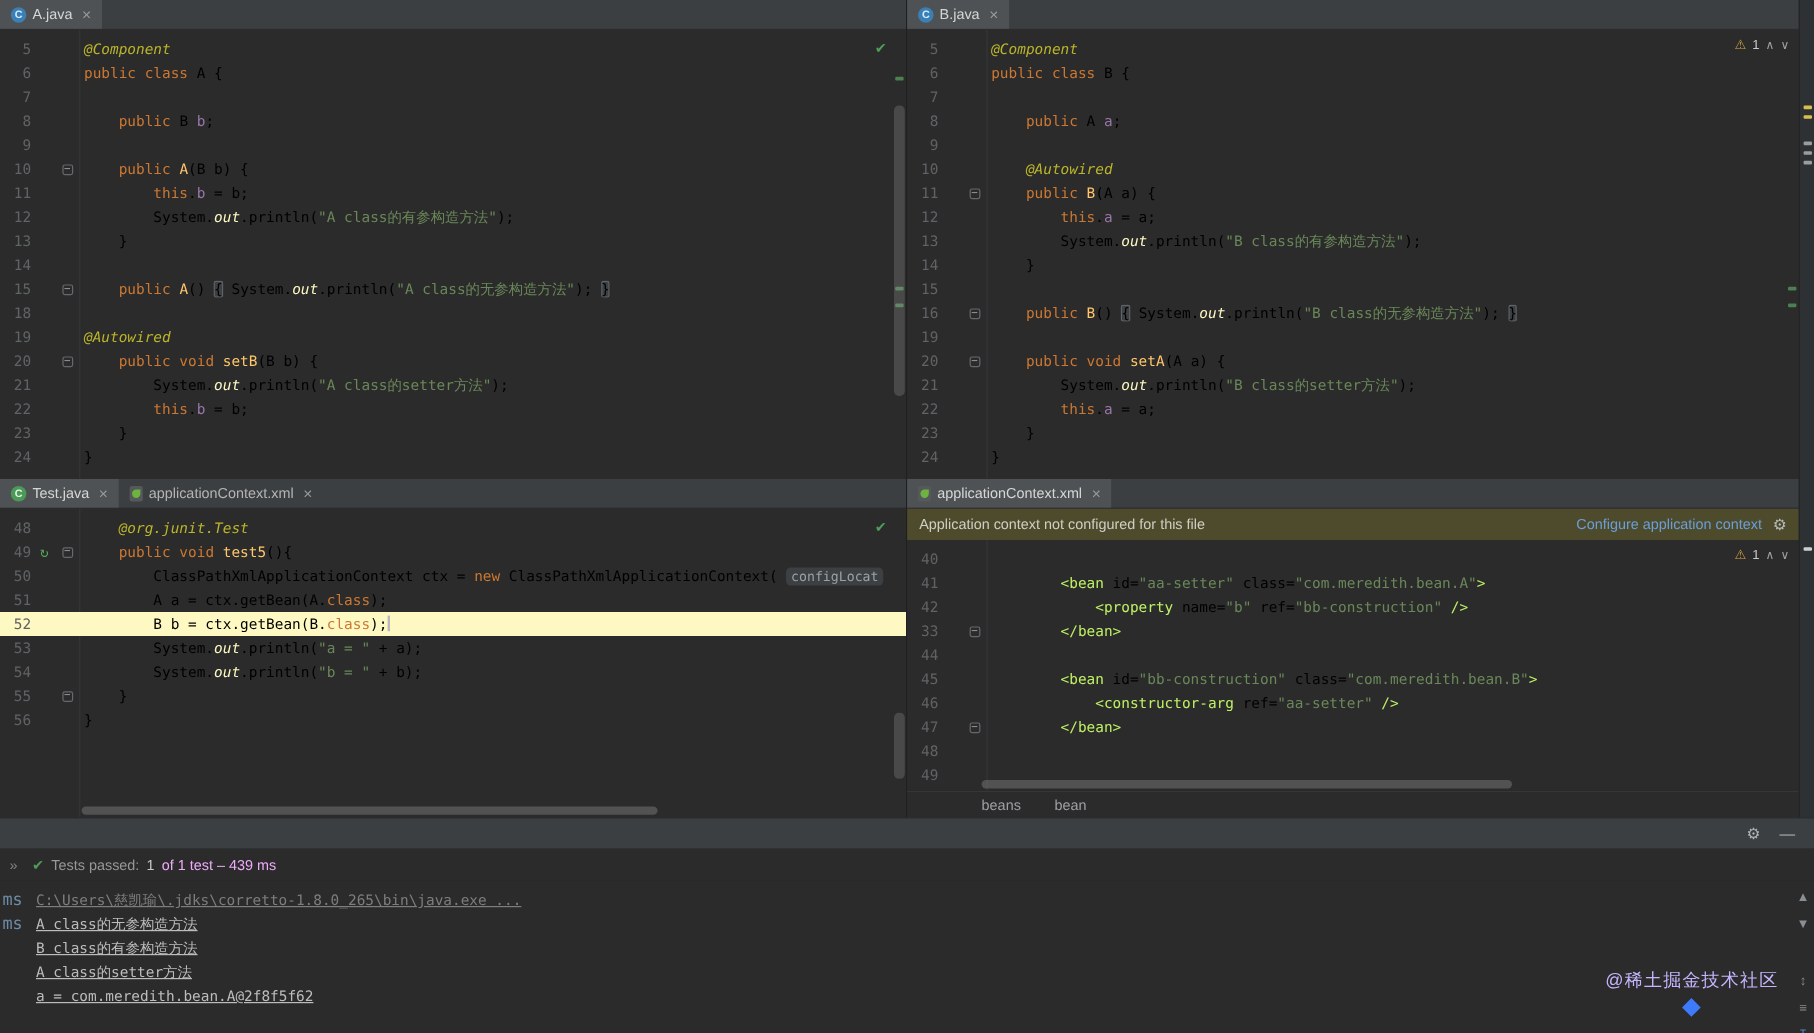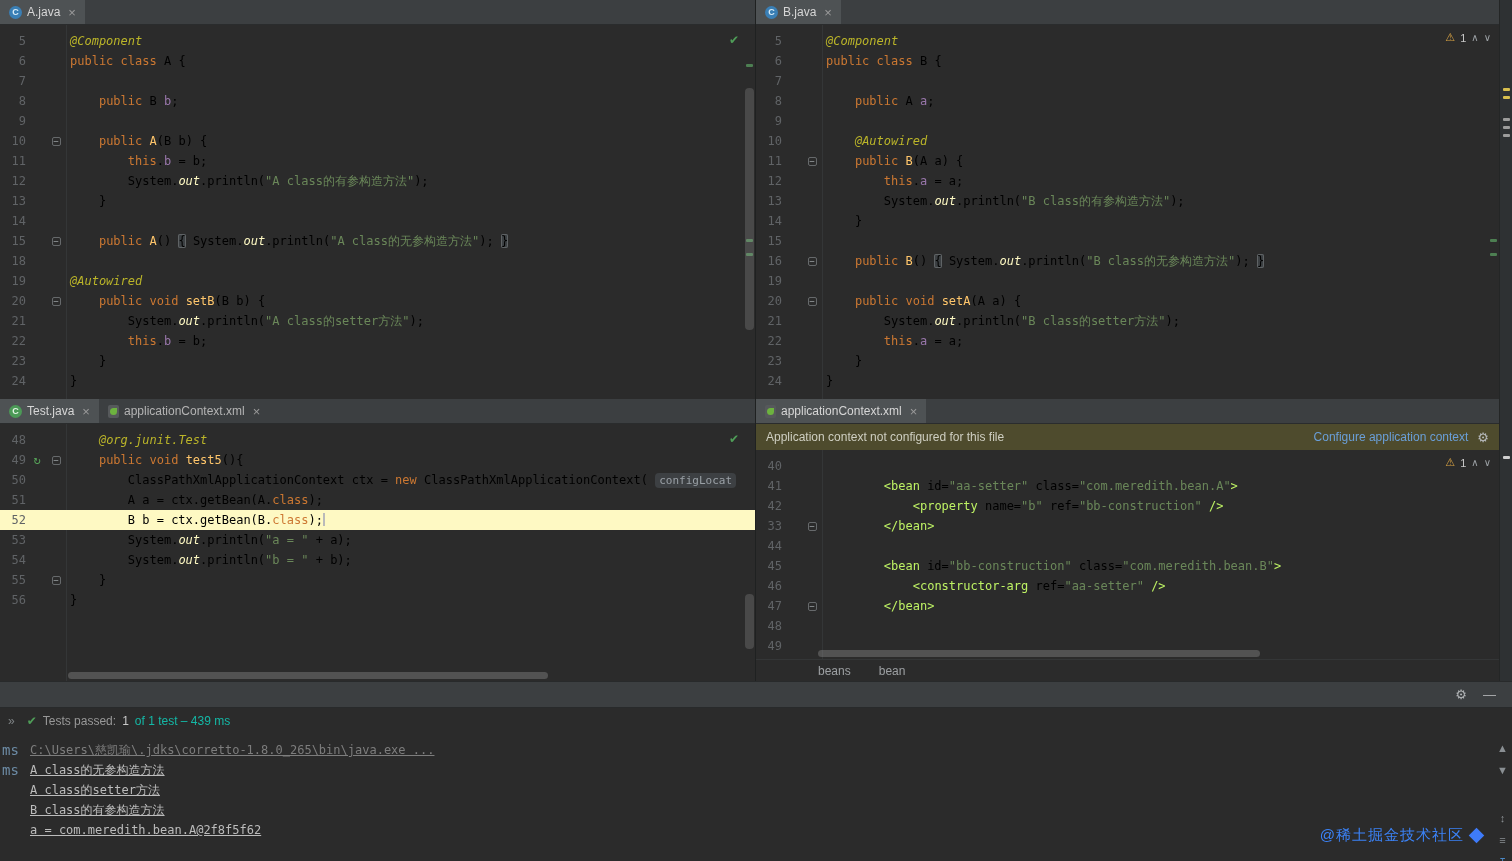--- a/index.html
+++ b/index.html
@@ -85,34 +85,34 @@
   
   .panel-header { height:27px; flex:none; background:#3c3f41; border-top:1px solid #282a2b; border-bottom:1px solid #282a2b;
     display:flex; align-items:center; justify-content:flex-end; gap:16px; padding-right:16px;
     color:#b0b3b5; font-size:13px; }
   .run-header { height:26px; flex:none; background:#2b2b2b; display:flex; align-items:center; gap:6px;
     padding-left:8px; font-size:12px; }
   .chev-hist { color:#7f8486; font-size:12px; margin-right:6px; }
   .ok { color:#4f9d58; font-size:12px; }
   .st-label { color:#989898; }
   .st-count { color:#c9c9c9; }
-  .st-detail { color:#14b8a6; }
+  .st-detail { color:#f0abfc; }
 
   .console-wrap { position:relative; flex:1; background:#2b2b2b; overflow:hidden; }
   .console { position:absolute; inset:0; padding-top:6px; font:12px/20px "DejaVu Sans Mono", monospace; color:#bcbcbc; }
   .cline { display:flex; height:20px; white-space:pre; }
   .cline.dim .ctext { color:#7d7d7d; }
   .cgut { width:30px; flex:none; color:#6d8ca6; font-size:14px; padding-left:2px; }
   .ctext { flex:none;text-decoration:underline; }
   .console-icons { position:absolute; right:4px; top:8px; display:flex; flex-direction:column; gap:10px;
     color:#8a8f93; font-size:11px; text-align:center; }
   .console-icons span:nth-child(2) { margin-bottom:26px; }
   .console-icons span:last-child { color:#4a88c7; }
-  .watermark { position:absolute; right:30px; bottom:16px; color:#3b82f6; font-size:15px;
-    letter-spacing:1px; display:flex; align-items:center; gap:7px; }
+  .watermark { position:absolute; right:30px; bottom:16px; color:#c4b5fd; font-size:15px;
+    letter-spacing:1px; display:flex; align-items:center; gap:7px;flex-direction:column; }
   .juejin-logo { width:11px; height:11px; background:#3e7bfa; transform:rotate(45deg); display:inline-block; }
 </style>
 </head>
 <body>
 
 <div class="app">
 
   <div class="editors">
 
     <div class="col col-left">
@@ -292,22 +292,22 @@
     <span class="ok">✔</span>
     <span class="st-label">Tests passed:</span>
     <span class="st-count">1</span>
     <span class="st-detail">of 1 test – 439 ms</span>
   </div>
 
   <div class="console-wrap">
     <div class="console">
         <div class="cline dim"><span class="cgut">ms</span><span class="ctext">C:\Users\慈凯瑜\.jdks\corretto-1.8.0_265\bin\java.exe ...</span></div>
         <div class="cline"><span class="cgut">ms</span><span class="ctext">A class的无参构造方法</span></div>
+        <div class="cline"><span class="cgut"></span><span class="ctext">B class的有参构造方法</span></div>
         <div class="cline"><span class="cgut"></span><span class="ctext">A class的setter方法</span></div>
-        <div class="cline"><span class="cgut"></span><span class="ctext">B class的有参构造方法</span></div>
         <div class="cline"><span class="cgut"></span><span class="ctext">a = com.meredith.bean.A@2f8f5f62</span></div>
       </div>
     <div class="console-icons">
         <span>▲</span>
         <span>▼</span>
         <span>↕</span>
         <span>≡</span>
         <span>↧</span>
       </div>
     <div class="watermark">

